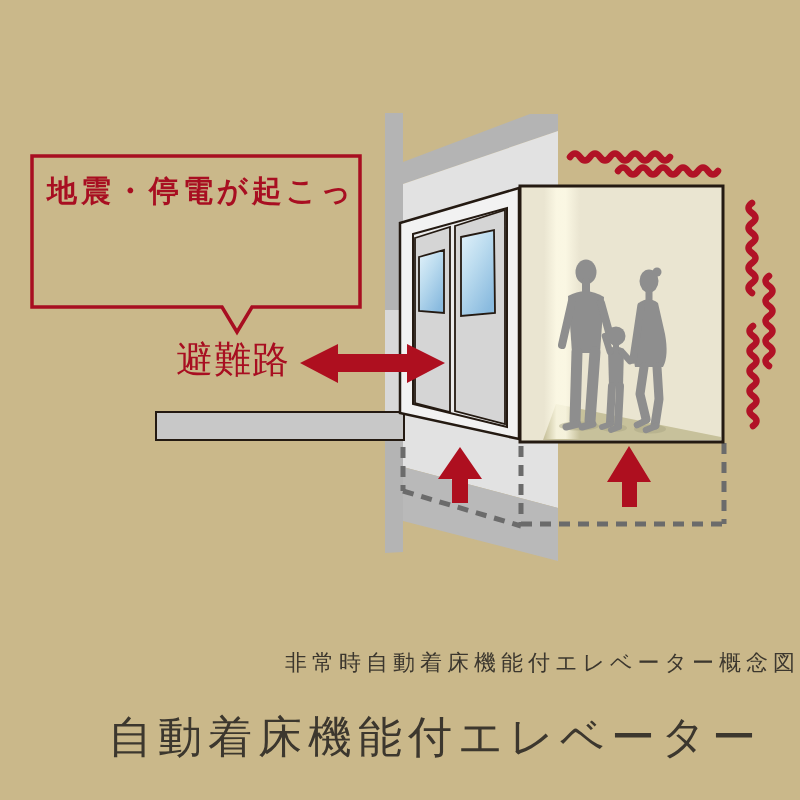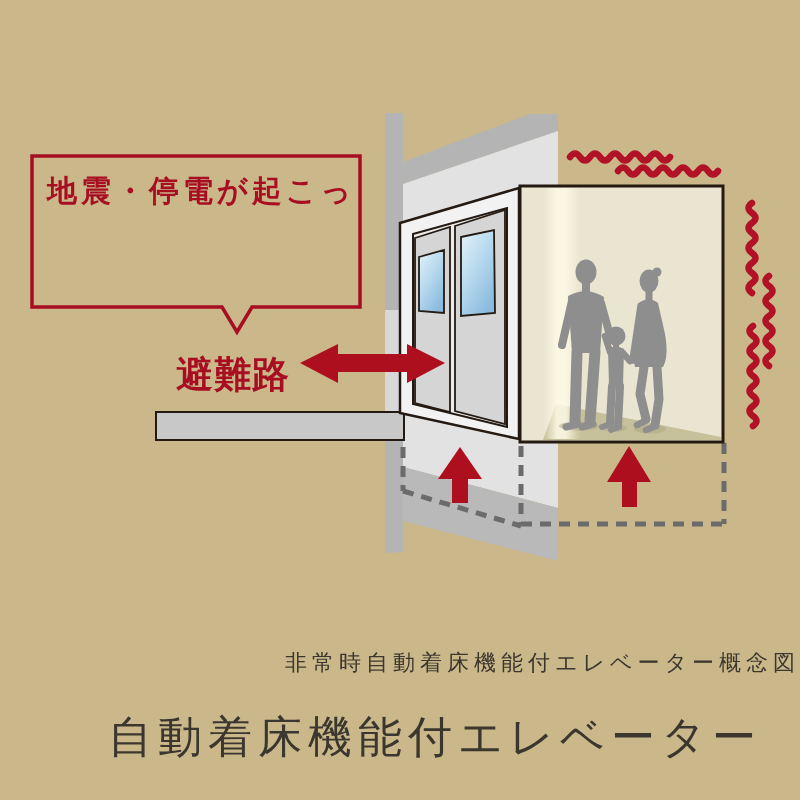--- a/index.html
+++ b/index.html
@@ -31,22 +31,22 @@
   .interior{fill:var(--interior);stroke:var(--outline);stroke-width:3;}
   .olive{fill:var(--floor-olive);}
   .pp{fill:var(--people-gray);}
   .ps{stroke:var(--people-gray);fill:none;stroke-linecap:round;stroke-linejoin:round;}
   .shadow{fill:#aaa584;opacity:.5;}
   .bubble{stroke:var(--red);stroke-width:3.5;fill:none;stroke-linejoin:miter;}
 
   
   .callout-text{position:absolute;left:47px;top:171px;color:var(--red);
     font-weight:bold;font-size:30px;line-height:40px;letter-spacing:4px;white-space:nowrap;text-align:center;}
-  .evac-label{position:absolute;left:176px;top:354px;color:var(--red);
-    font-weight:bold;font-size:37px;line-height:42px;letter-spacing:1px;white-space:nowrap;}
+  .evac-label{position:absolute;left:176px;top:339px;color:var(--red);
+    font-weight:normal;font-size:37px;line-height:42px;letter-spacing:1px;white-space:nowrap;}
   .caption{position:absolute;left:0;top:645px;width:800px;text-align:right;
     color:var(--caption-color);font-size:22px;line-height:36px;letter-spacing:5px;white-space:nowrap;}
   .title{position:absolute;left:0;top:711px;width:800px;text-align:center;
     color:var(--caption-color);font-size:44px;line-height:54px;letter-spacing:6px;white-space:nowrap;padding-left:35px;}
 </style>
 </head>
 <body>
 
 <div class="stage">
 

